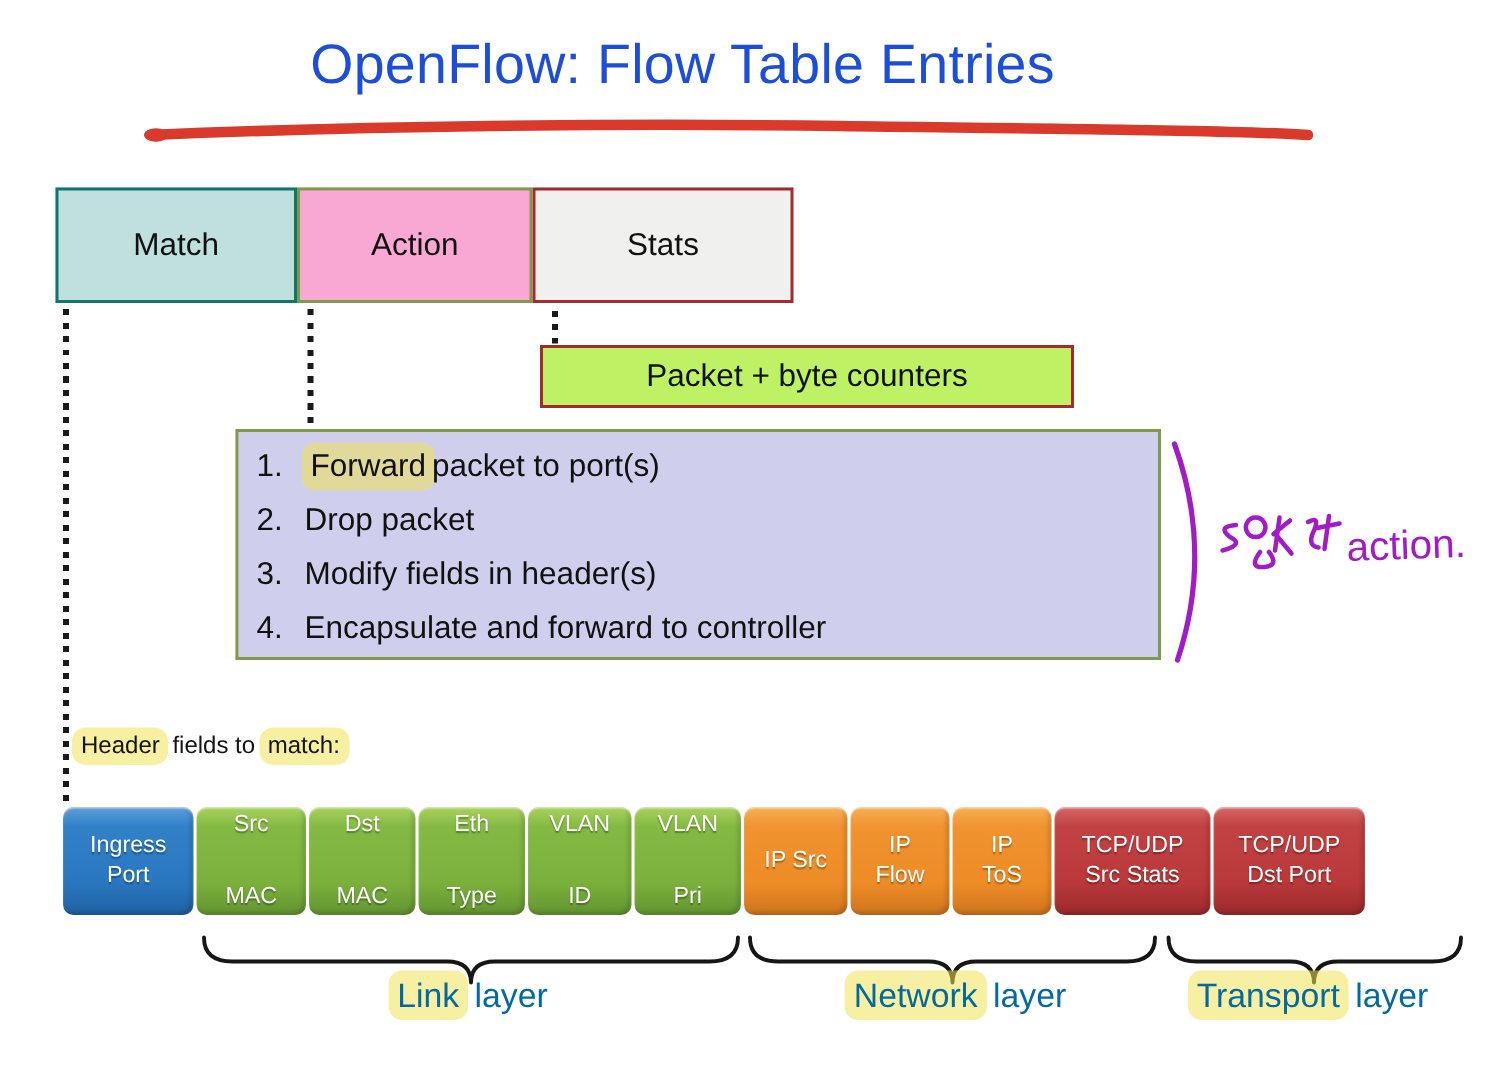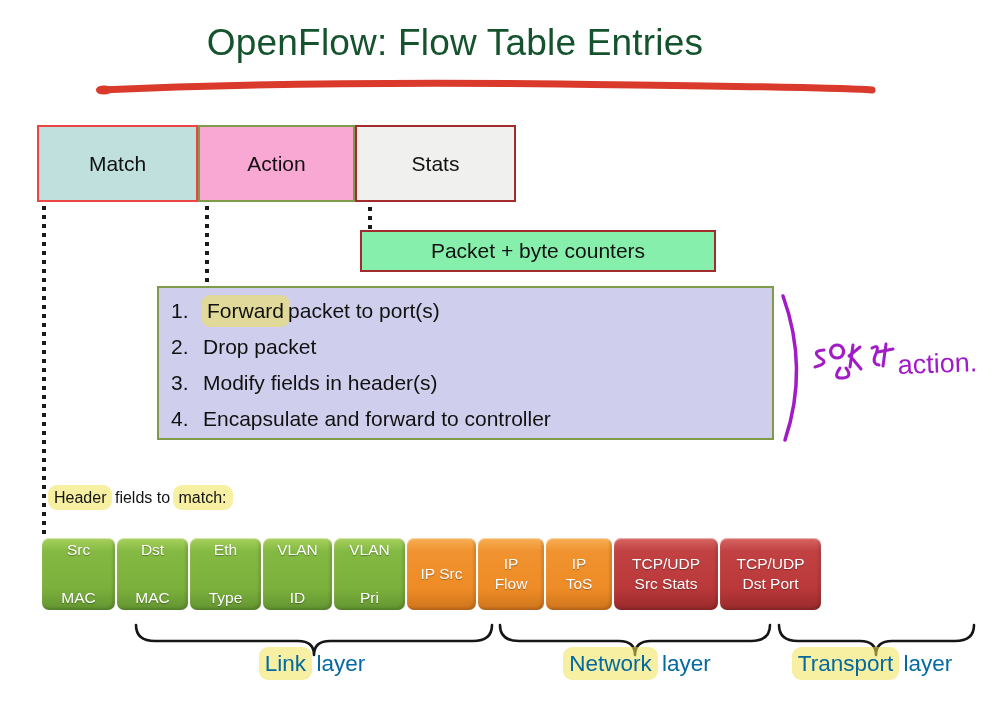--- a/index.html
+++ b/index.html
@@ -2,33 +2,33 @@
 <html><head>
 <meta charset="utf-8">
 <style>
   html,body{margin:0;padding:0;background:#ffffff;}
   #slide{
     position:relative;width:1005px;height:720px;background:#ffffff;overflow:hidden;
     font-family:"Liberation Sans", sans-serif;color:#111;
   }
   .abs{position:absolute;}
   
-  #title{left:0;top:22px;width:910px;text-align:center;font-size:37px;color:#14532d;letter-spacing:.2px;}
+  #title{left:0;top:22px;width:910px;text-align:center;font-size:37px;color:#1d4ed8;letter-spacing:.2px;}
   
   .ftcell{display:flex;align-items:center;justify-content:center;font-size:21px;top:125px;height:77px;box-sizing:border-box;}
-  #cell-match{left:37px;width:161px;background:#BFE0DC;border:2px solid #ef4444;}
+  #cell-match{left:37px;width:161px;background:#BFE0DC;border:2px solid #0f766e;}
   #cell-action{left:198px;width:157px;background:#f9a8d4;border:2px solid #7F9B4A;}
-  #cell-stats{left:355px;width:161px;background:#F0F0EE;border:2px solid #A22B2D;}
+  #cell-stats{left:355px;width:174px;background:#F0F0EE;border:2px solid #A22B2D;}
   
   .dots{width:4px;background:repeating-linear-gradient(180deg,#1a1a1a 0 4px,transparent 4px 9px);}
   #dots-match{left:42px;top:206px;height:328px;}
   #dots-action{left:205px;top:206px;height:78px;}
   #dots-stats{left:368px;top:207px;height:22px;}
   
-  #packet-box{left:360px;top:230px;width:356px;height:42px;background:#86efac;border:2px solid #A22B2D;
+  #packet-box{left:360px;top:230px;width:356px;height:42px;background:#bef264;border:2px solid #A22B2D;
     box-sizing:border-box;display:flex;align-items:center;justify-content:center;font-size:21px;}
   
   #actions-box{left:157px;top:286px;width:617px;height:154px;background:#CFCFED;border:2px solid #7F9B4A;
     box-sizing:border-box;padding:5px 0 0 12px;}
   .aitem{display:flex;align-items:center;height:36px;font-size:21px;}
   .aitem .num{width:26px;margin-right:6px;text-align:left;}
   .hl{background:rgba(240,226,84,0.55);border-radius:9px;padding:4px 6px;margin:0 -2px;}
   .hl:empty{display:none;}
   
   #header-line{left:50px;top:489px;font-size:16px;color:#141414;}
@@ -117,20 +117,24 @@
       <path d="M72,16 l15,-3"></path>
     </g>
     <text x="92" y="38" font-size="27" fill="#A11BC7" transform="rotate(-2 92 38)">action.</text>
   </svg>
 
   <div id="header-line" class="abs">
     <span class="hl">Header</span><span> fields to </span><span class="hl">match:</span>
   </div>
 
   <div id="fields-row" class="abs">
+    <div class="field f-blue" style="width:87px">
+      <span>Ingress</span>
+        <span>Port</span>
+    </div>
     <div class="field f-green" style="width:73px">
       <span>Src</span>
         <span>MAC</span>
     </div>
     <div class="field f-green" style="width:71px">
       <span>Dst</span>
         <span>MAC</span>
     </div>
     <div class="field f-green" style="width:71px">
       <span>Eth</span>

